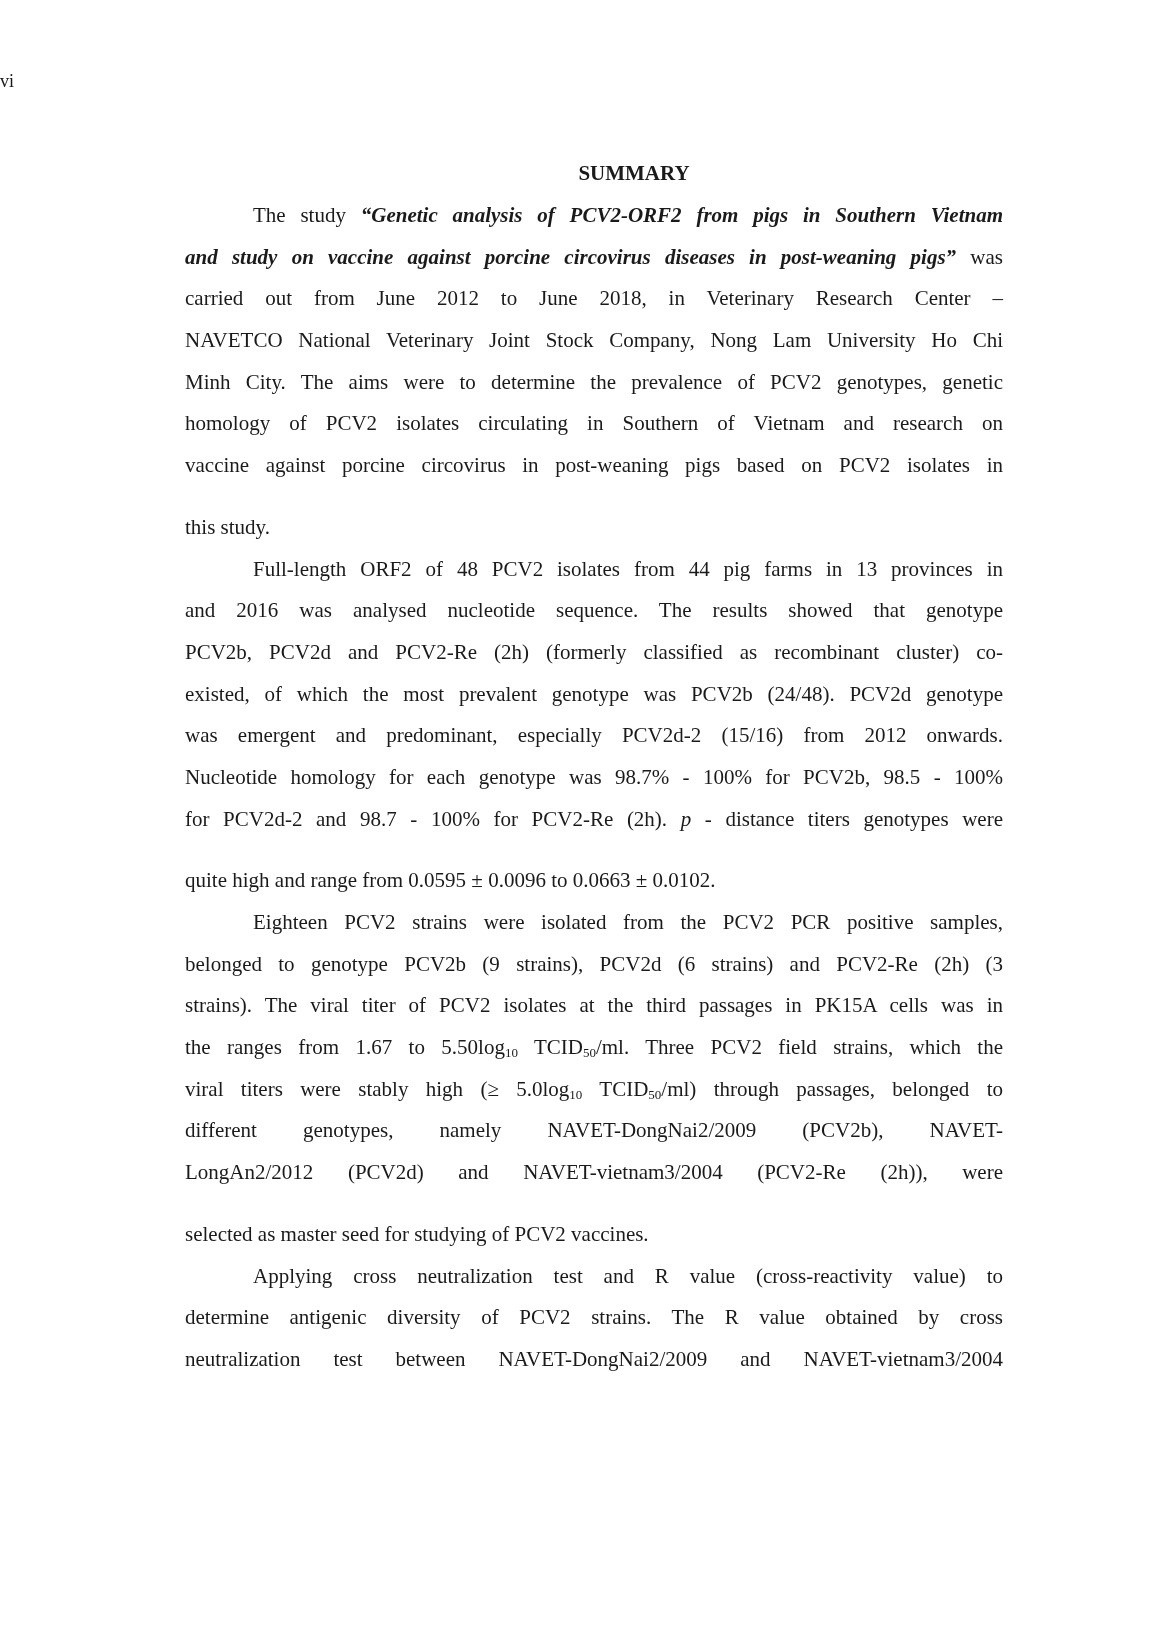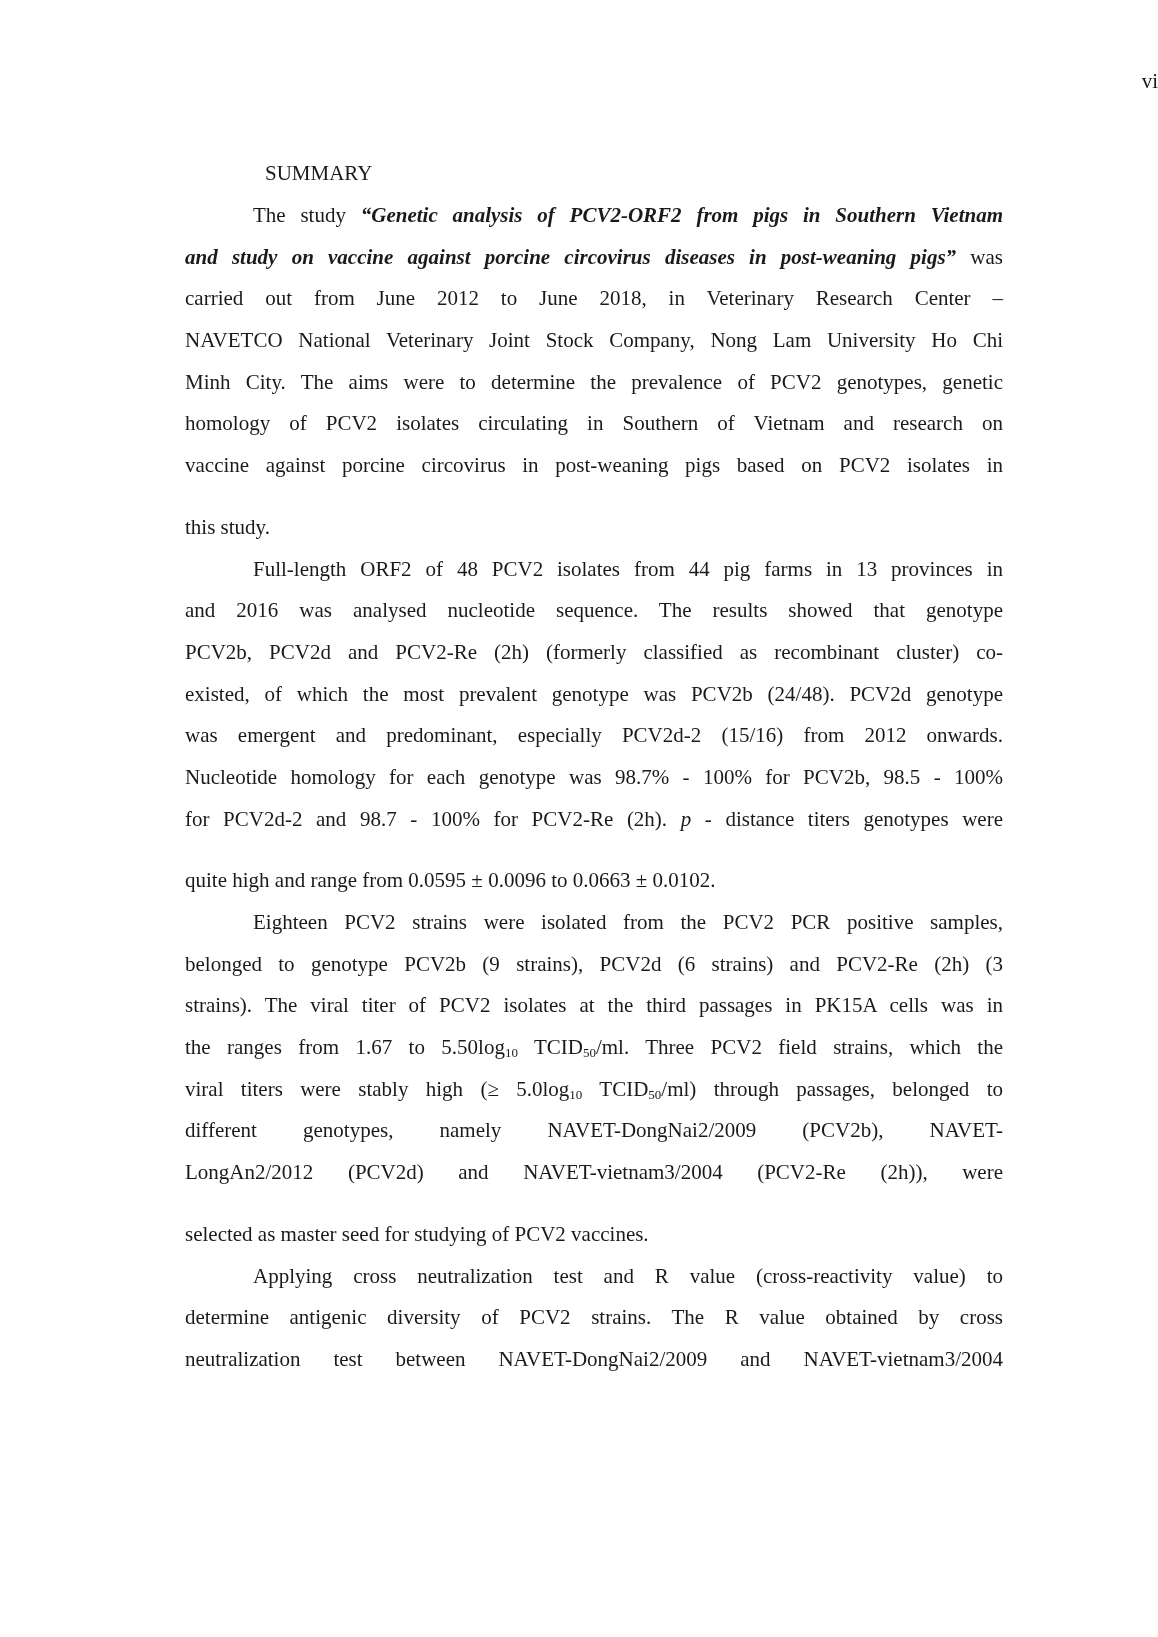--- a/index.html
+++ b/index.html
@@ -1,21 +1,21 @@
 <!DOCTYPE html>
 <html><head>
 <meta charset="utf-8">
 <style>
   html, body { margin: 0; padding: 0; background: #ffffff; }
   body { width: 1158px; height: 1637px; position: relative; overflow: hidden;
          font-family: "Liberation Serif", "DejaVu Serif", serif; color: #1a1a1a; }
-  .page-number { position: absolute; top: 66px; left: 0; width: 1158px; text-align: right;
-                 font-size: 21px; line-height: 30px; }
-  .title { position: absolute; top: 158px; left: 185px; width: 818px; text-align: left;
-           font-size: 21px; font-weight: normal; line-height: 30px; padding-left: 80px; box-sizing: border-box; }
+  .page-number { position: absolute; top: 66px; left: 0; width: 1158px; text-align: left;
+                 font-size: 18px; line-height: 30px; }
+  .title { position: absolute; top: 158px; left: 185px; width: 818px; text-align: center;
+           font-size: 21px; font-weight: bold; line-height: 30px; padding-left: 80px; box-sizing: border-box; }
   .body-text { position: absolute; top: 200px; left: 185px; width: 818px; }
   .line { display: block; font-size: 21px; height: 41.7px; line-height: 30px; white-space: nowrap;
           text-align: justify; text-align-last: justify; }
   .line.last { text-align-last: left; margin-top: 20px; }
   .line.indent { padding-left: 68px; }
   .line .em { font-weight: bold; font-style: italic; }
   .line .it { font-style: italic; }
   sub { font-size: 13px; vertical-align: -3px; line-height: 0; }
 </style>
 </head>

